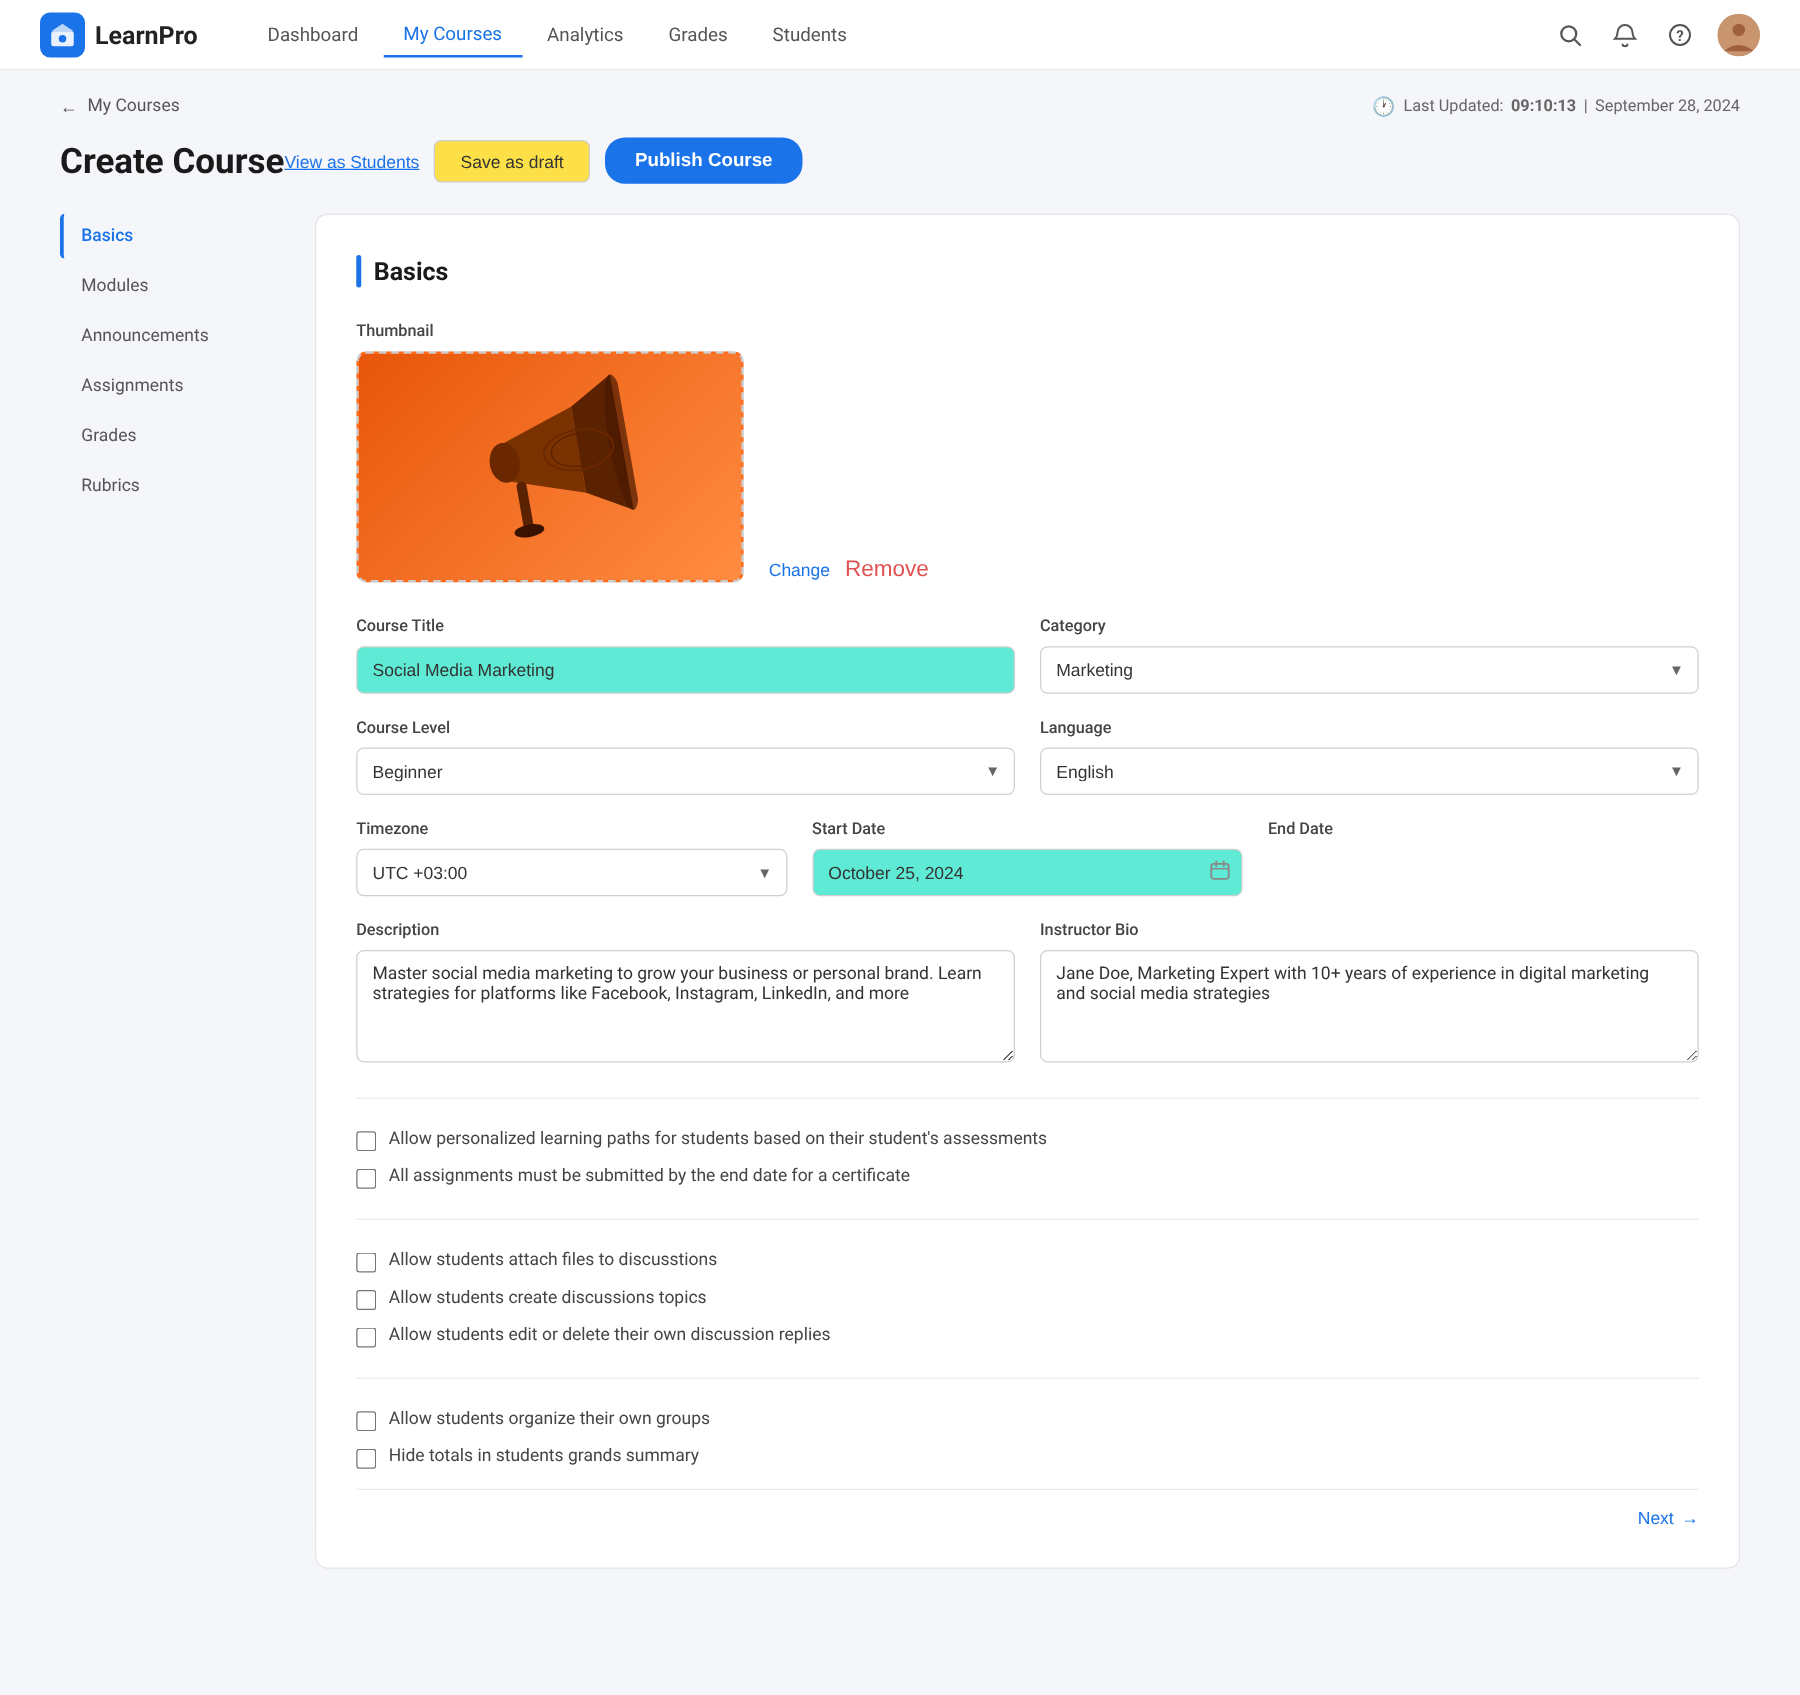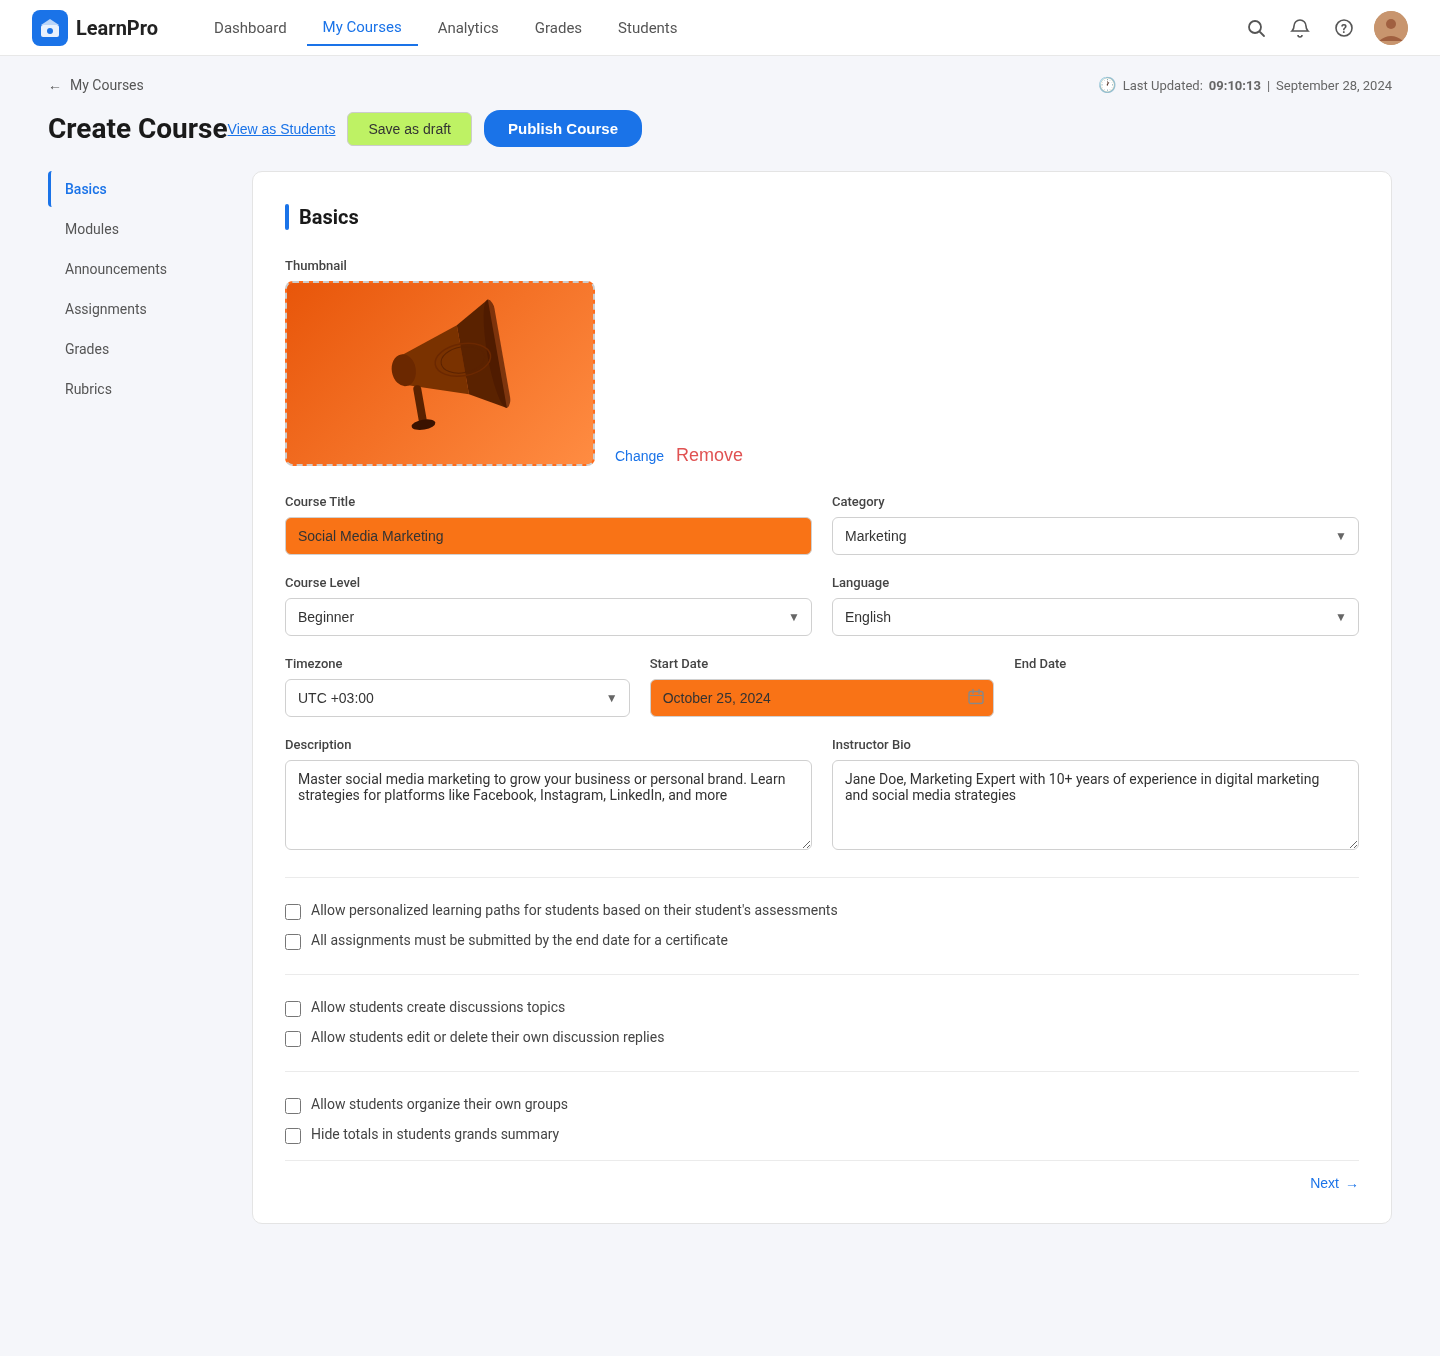--- a/index.html
+++ b/index.html
@@ -21,21 +21,21 @@
     .breadcrumb-bar { padding: 20px 48px 8px; display: flex; align-items: center; justify-content: space-between; }
     .breadcrumb { display: flex; align-items: center; gap: 8px; color: #555; font-size: 14px; cursor: pointer; }
     .last-updated { display: flex; align-items: center; gap: 6px; color: #666; font-size: 13px; }
     .clock-icon { color: #f5a623; font-size: 15px; }
 
     
     .page-header { padding: 8px 48px 24px; display: flex; align-items: center; justify-content: flex-start; }
     .page-title { font-size: 28px; font-weight: 700; color: #1a1a1a; }
     .header-actions { display: flex; align-items: center; gap: 12px; }
     .btn-view { background: none; border: none; color: #1a73e8; font-size: 14px; cursor: pointer; text-decoration: underline; }
-    .btn-draft { background: #bef264; border: 1px solid #ccc; color: #333; padding: 8px 20px; border-radius: 6px; font-size: 14px; cursor: pointer; }
+    .btn-draft { background: #fde047; border: 1px solid #ccc; color: #333; padding: 8px 20px; border-radius: 6px; font-size: 14px; cursor: pointer; }
     .btn-publish { background: #1a73e8; border: none; color: #fff; padding: 10px 24px; border-radius: 16px; font-size: 15px; font-weight: 600; cursor: pointer; }
 
     
     .content-layout { display: flex; padding: 0 48px 48px; gap: 24px; }
 
     
     .sidebar { width: 180px; flex-shrink: 0; }
     .sidebar-item { padding: 10px 14px; color: #555; cursor: pointer; border-radius: 4px; font-size: 14px; border-left: 3px solid transparent; margin-bottom: 4px; }
     .sidebar-item.active { color: #1a73e8; border-left: 3px solid #1a73e8; font-weight: 500; }
 
@@ -53,21 +53,21 @@
     .thumbnail-wrapper { display: flex; align-items: flex-end; gap: 20px; }
     .thumbnail-box { width: 310px; height: 185px; border: 2px dashed #ccc; border-radius: 8px; overflow: hidden; background: #ff6b1a; display: flex; align-items: center; justify-content: center; }
     .thumbnail-img-placeholder { width: 100%; height: 100%; background: linear-gradient(135deg, #e8560a 0%, #ff8c42 100%); display: flex; align-items: center; justify-content: center; position: relative; }
     .thumbnail-actions { display: flex; gap: 12px; }
     .btn-change { background: none; border: none; color: #1a73e8; font-size: 14px; cursor: pointer; font-weight: 500; }
     .btn-remove { background: none; border: none; color: #e05252; font-size: 18px; cursor: pointer; font-weight: 500; }
 
     
     .form-row { display: flex; gap: 20px; margin-bottom: 20px; }
     .form-group { flex: 1; }
-    .form-input { width: 100%; border: 1px solid #d0d0d0; border-radius: 6px; padding: 10px 12px; font-size: 14px; color: #333; outline: none; background: #f97316; }
+    .form-input { width: 100%; border: 1px solid #d0d0d0; border-radius: 6px; padding: 10px 12px; font-size: 14px; color: #333; outline: none; background: #5eead4; }
     .form-select { width: 100%; border: 1px solid #d0d0d0; border-radius: 6px; padding: 10px 12px; font-size: 14px; color: #333; outline: none; background: #fff; appearance: none; cursor: pointer; }
     .select-wrapper { position: relative; }
     .select-arrow { position: absolute; right: 12px; top: 50%; transform: translateY(-50%); color: #666; pointer-events: none; font-size: 12px; }
     .form-textarea { width: 100%; border: 1px solid #d0d0d0; border-radius: 6px; padding: 10px 12px; font-size: 14px; color: #333; outline: none; background: #fff; resize: vertical; min-height: 90px; font-family: inherit; }
     .date-wrapper { position: relative; }
     .date-icon { position: absolute; right: 10px; top: 50%; transform: translateY(-50%); color: #666; pointer-events: none; }
 
     
     .divider { border: none; border-top: 1px solid #ebebeb; margin: 24px 0; }
 
@@ -301,20 +301,24 @@
         <input type="checkbox" style="">
         <label class="checkbox-label">All assignments must be submitted by the end date for a certificate</label>
       </div>
     </div>
 
     <hr class="divider">
 
     <div class="checkbox-group">
       <div class="checkbox-item">
         <input type="checkbox" style="">
+        <label class="checkbox-label">Allow students attach files to discusstions</label>
+      </div>
+      <div class="checkbox-item">
+        <input type="checkbox" style="">
         <label class="checkbox-label">Allow students create discussions topics</label>
       </div>
       <div class="checkbox-item">
         <input type="checkbox" style="">
         <label class="checkbox-label">Allow students edit or delete their own discussion replies</label>
       </div>
     </div>
 
     <hr class="divider">
 

